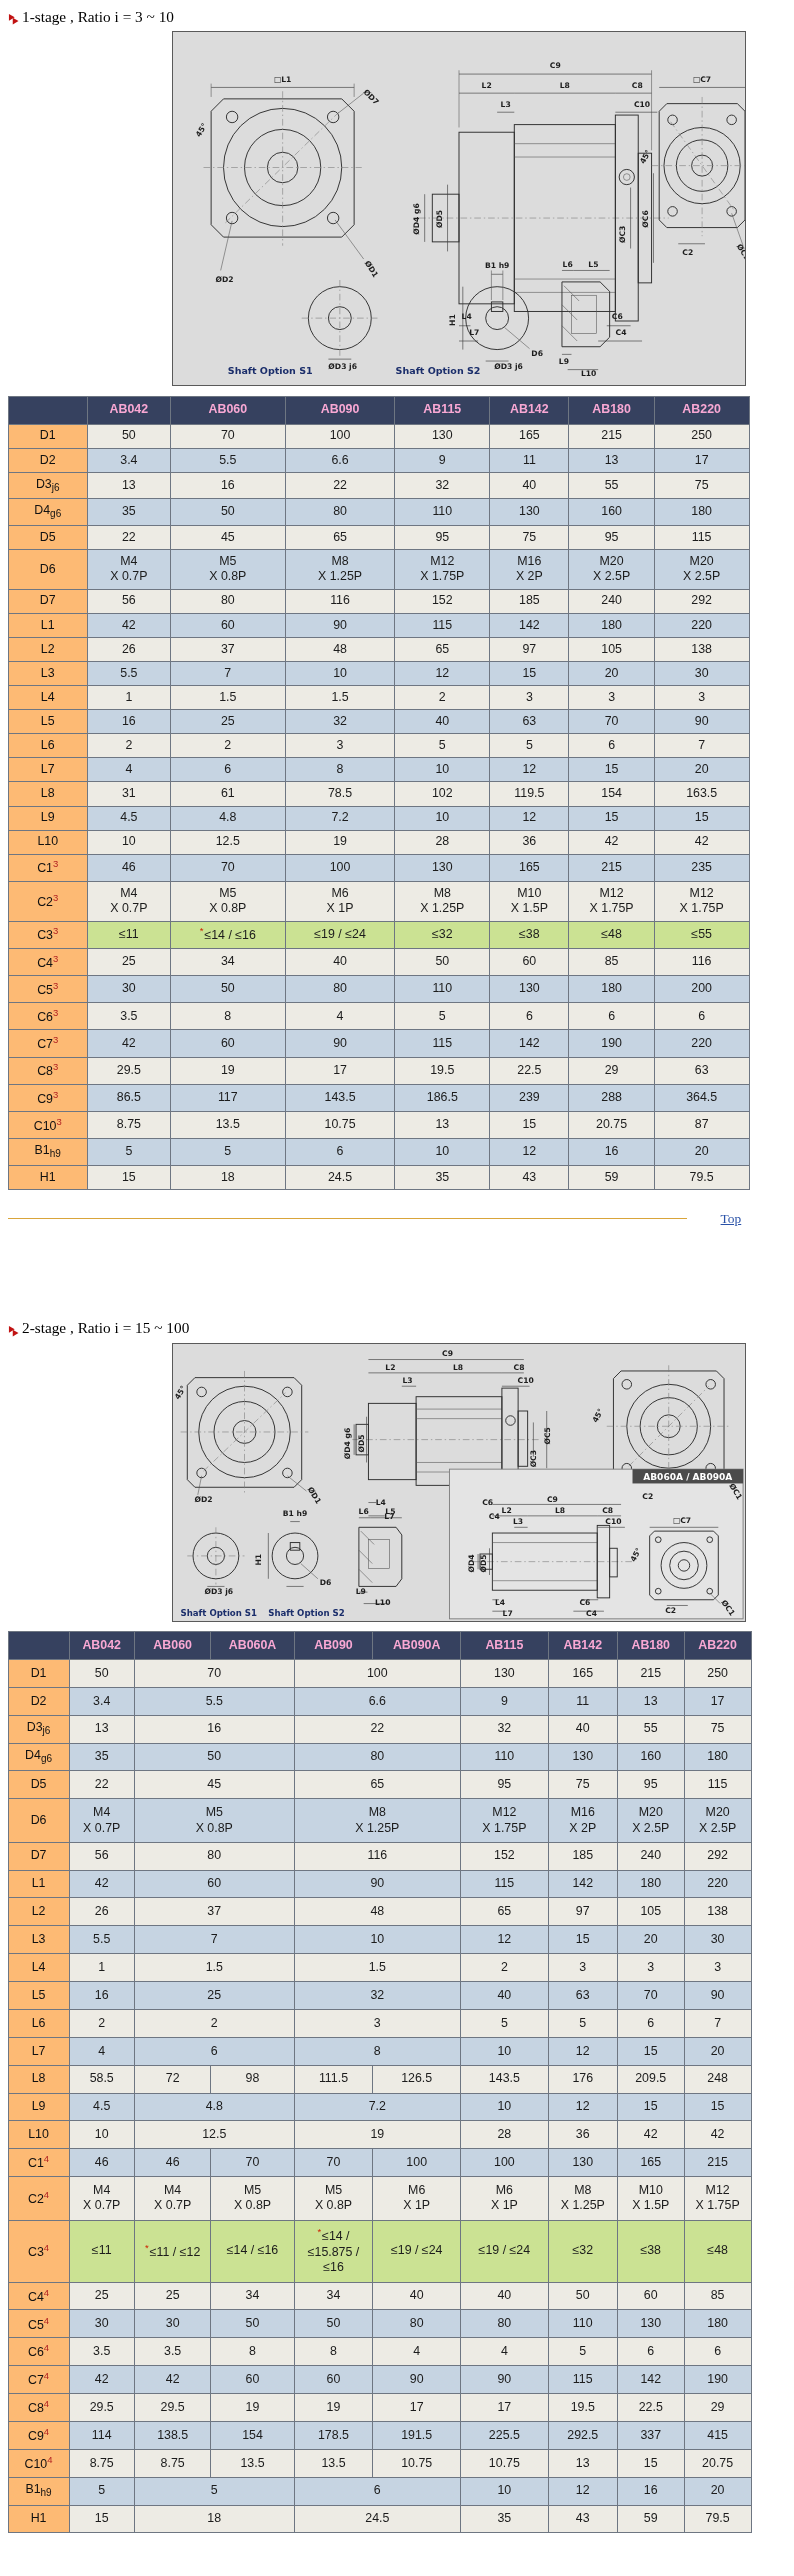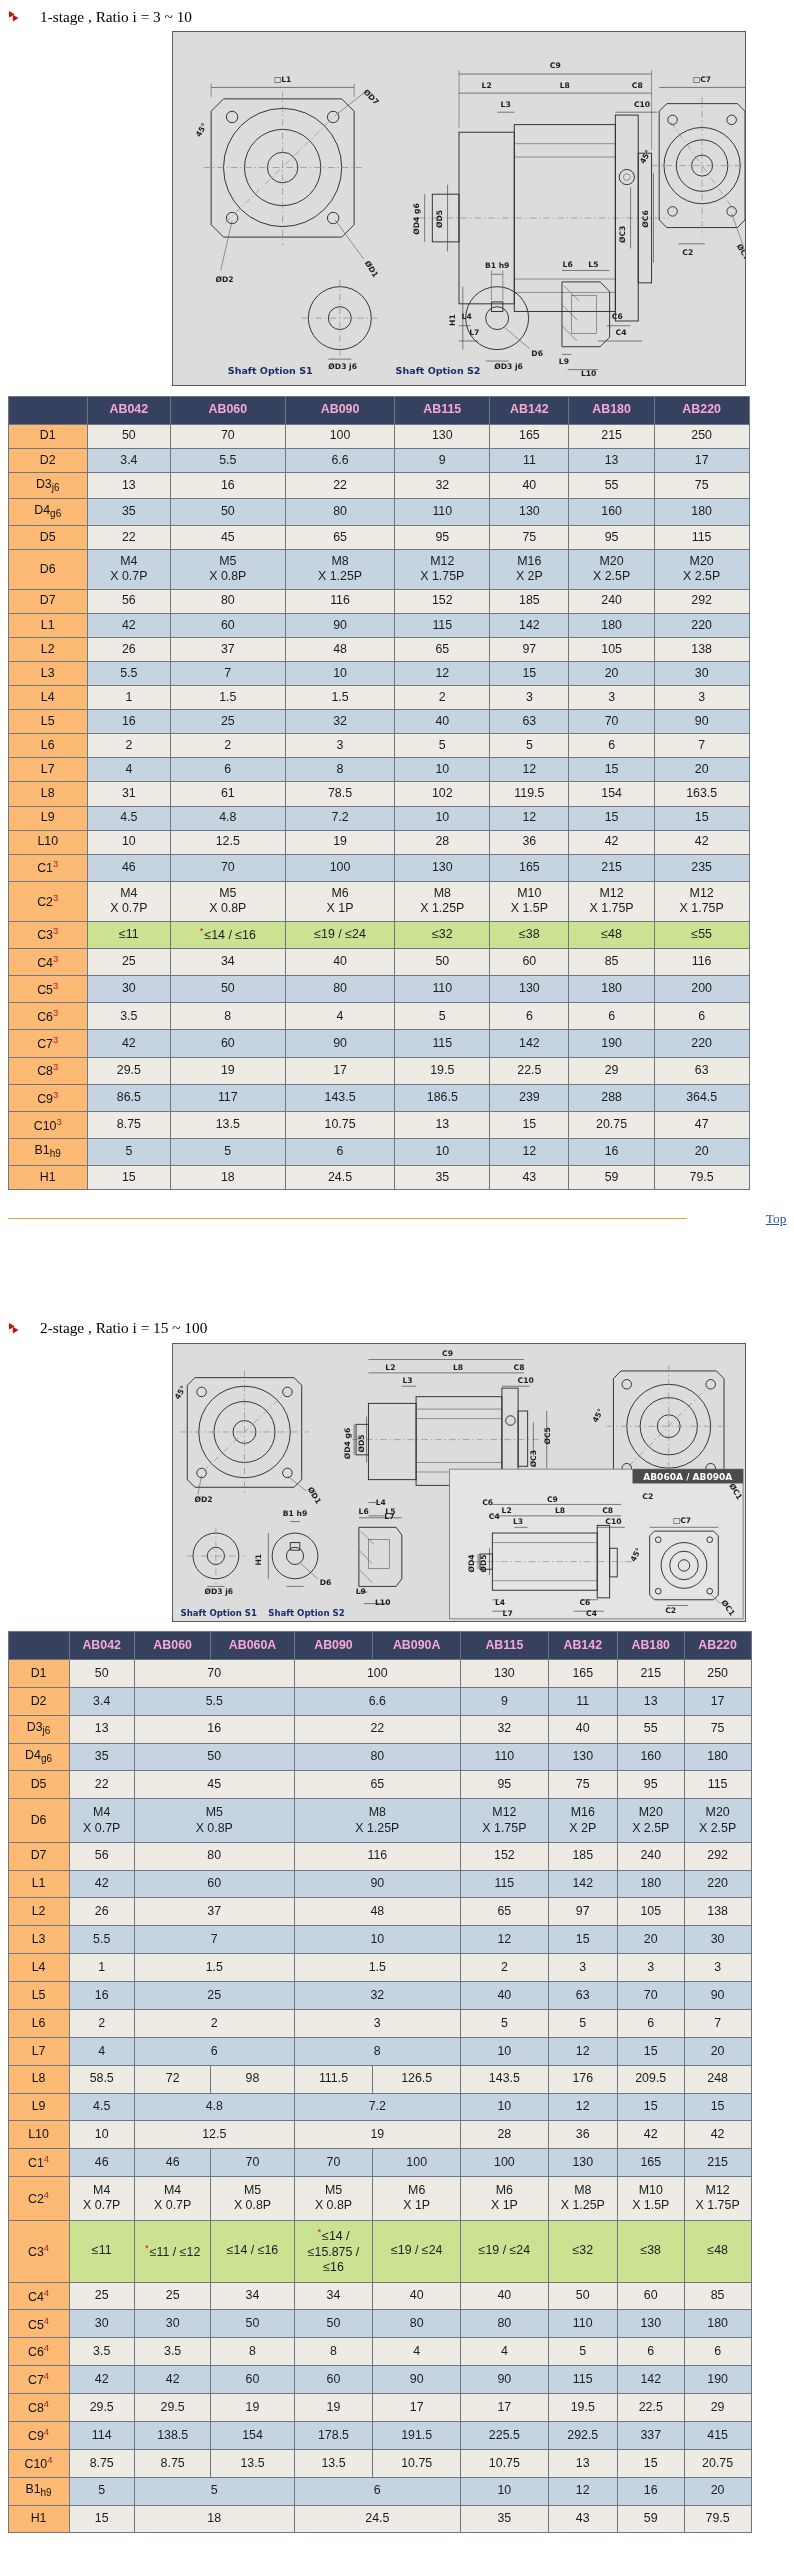--- a/index.html
+++ b/index.html
@@ -1,19 +1,19 @@
 <!DOCTYPE html>
 <html><head>
 <meta charset="utf-8">
 <style>
   html,body{margin:0;padding:0;background:#fff;}
   body{width:794px;font-family:"Liberation Sans",sans-serif;color:#111;}
   .wrap{padding:7.6px 7.6px 29px 7.6px;}
 
-  .sec-title{display:flex;align-items:center;gap:20px;font-family:"Liberation Serif",serif;font-size:15.3px;color:#000;}
+  .sec-title{display:flex;align-items:flex-end;gap:2px;font-family:"Liberation Serif",serif;font-size:15.3px;color:#000;}
   .bullet{display:inline-flex;}
 
   .diagram{margin:5.7px 0 0 164px;width:572px;background:#dcdcdc;border:1px solid #5a5a5a;}
   .diagram svg{display:block;}
   .diagram text{text-anchor:middle;}
   .diagram .dim{font-family:"DejaVu Sans",sans-serif;font-size:8px;font-weight:bold;fill:#1d1d1d;}
   .diagram .navy{font-family:"DejaVu Sans",sans-serif;font-size:10px;font-weight:bold;fill:#1b2e6b;}
   .diagram .navy2{font-family:"DejaVu Sans",sans-serif;font-size:9px;font-weight:bold;fill:#1b2e6b;}
   .diagram .badge{font-family:"DejaVu Sans",sans-serif;font-size:9.5px;font-weight:bold;fill:#ffffff;}
   .ln{fill:none;stroke:#2e2e2e;stroke-width:1;}
@@ -28,21 +28,21 @@
   .spec td.beige{background:#edebe4;}
   .spec td.blue{background:#c6d4e2;}
   .spec td.green{background:#cbe293;}
   #table2-host .spec td{padding:5.7px 1.9px;}
   #table2-host .spec{width:744px;}
   .ast{color:#cc2200;font-size:9.5px;vertical-align:super;margin-right:1px;}
   sup.supred{color:#b22222;font-size:9.5px;}
   sub.small{font-size:10px;}
 
   .notes{font-family:"Liberation Serif",serif;color:#8b2e2e;font-size:13.4px;line-height:1.45;margin-top:15.3px;}
-  .divider-row{display:flex;align-items:center;margin-top:21px;justify-content:space-between;}
+  .divider-row{display:flex;align-items:center;margin-top:21px;}
   .gold-line{border-top:1px solid #d9a53a;width:679px;height:0;}
   a.top{margin-left:34px;color:#2a52a8;font-family:"Liberation Serif",serif;font-size:13.4px;text-decoration:underline;}
   .section2{margin-top:92px;}
 </style>
 </head>
 <body>
 
 <div class="wrap">
 
   <div class="sec-title">
@@ -490,21 +490,21 @@
             <td class="blue">364.5</td>
           </tr>
           <tr>
             <th class="rowlabel">C10<sup class="supred">3</sup></th>
             <td class="beige">8.75</td>
             <td class="beige">13.5</td>
             <td class="beige">10.75</td>
             <td class="beige">13</td>
             <td class="beige">15</td>
             <td class="beige">20.75</td>
-            <td class="beige">47</td>
+            <td class="beige">87</td>
           </tr>
           <tr>
             <th class="rowlabel">B1<sub class="small">h9</sub></th>
             <td class="blue">5</td>
             <td class="blue">5</td>
             <td class="blue">6</td>
             <td class="blue">10</td>
             <td class="blue">12</td>
             <td class="blue">16</td>
             <td class="blue">20</td>

